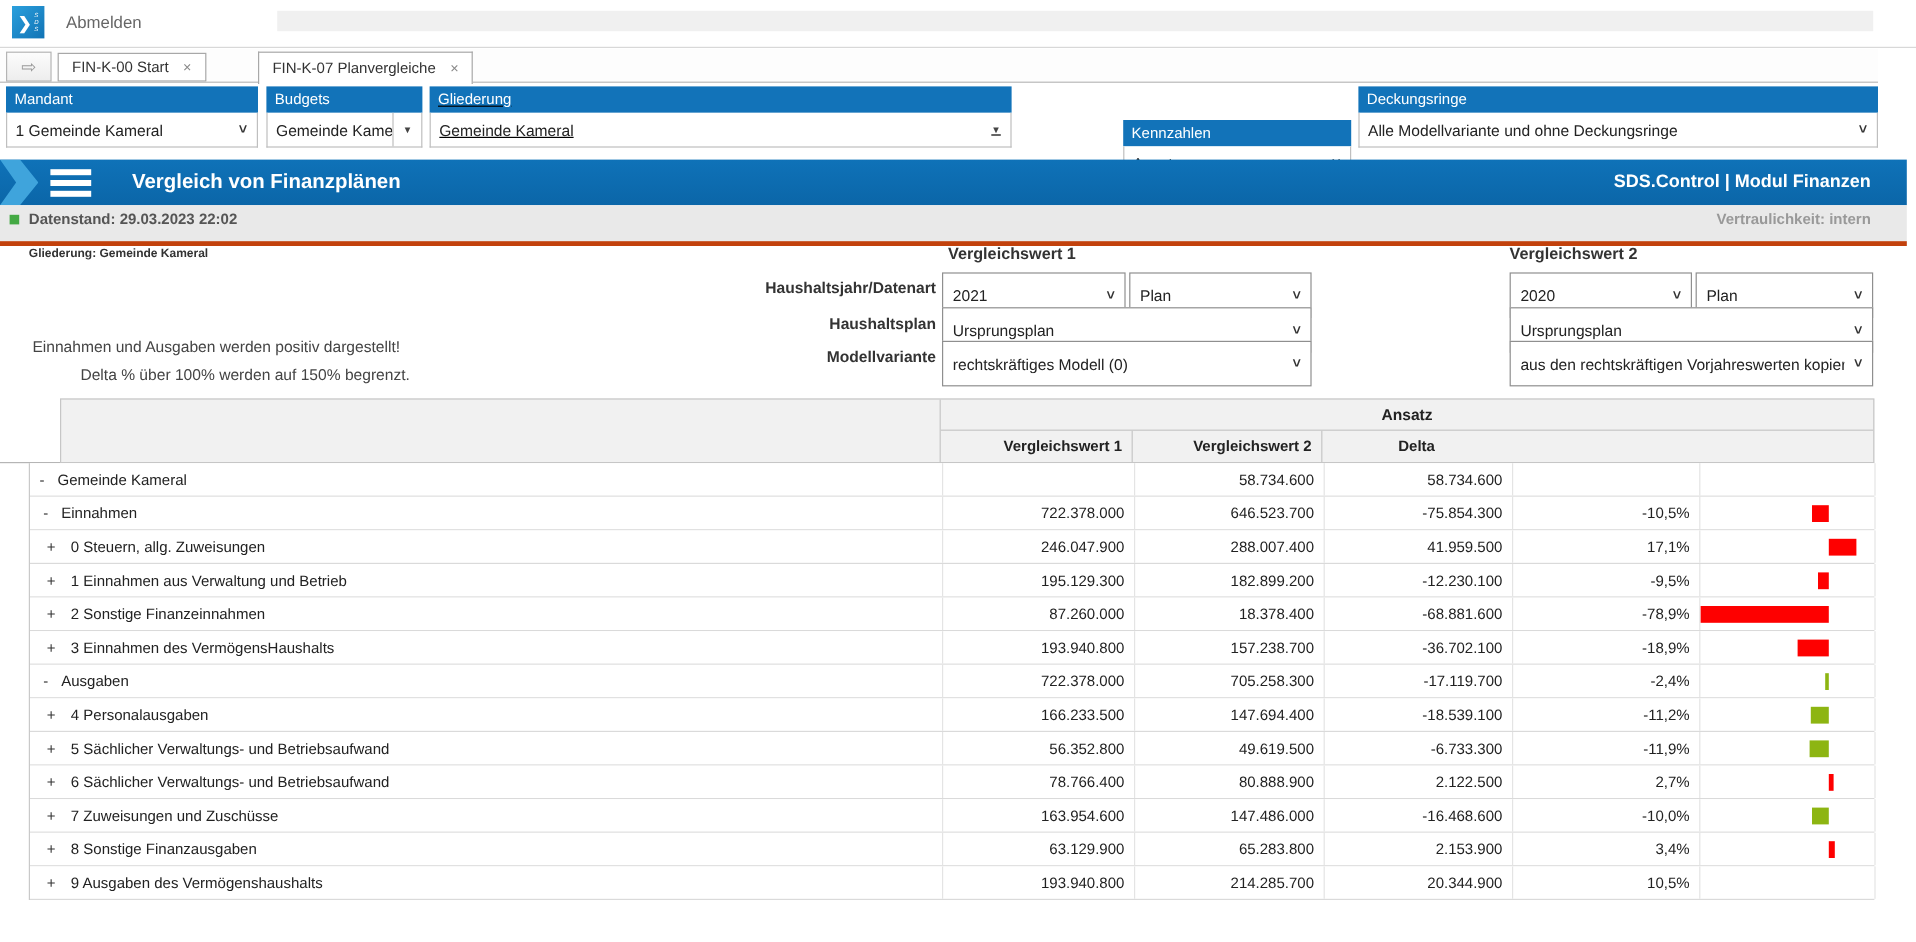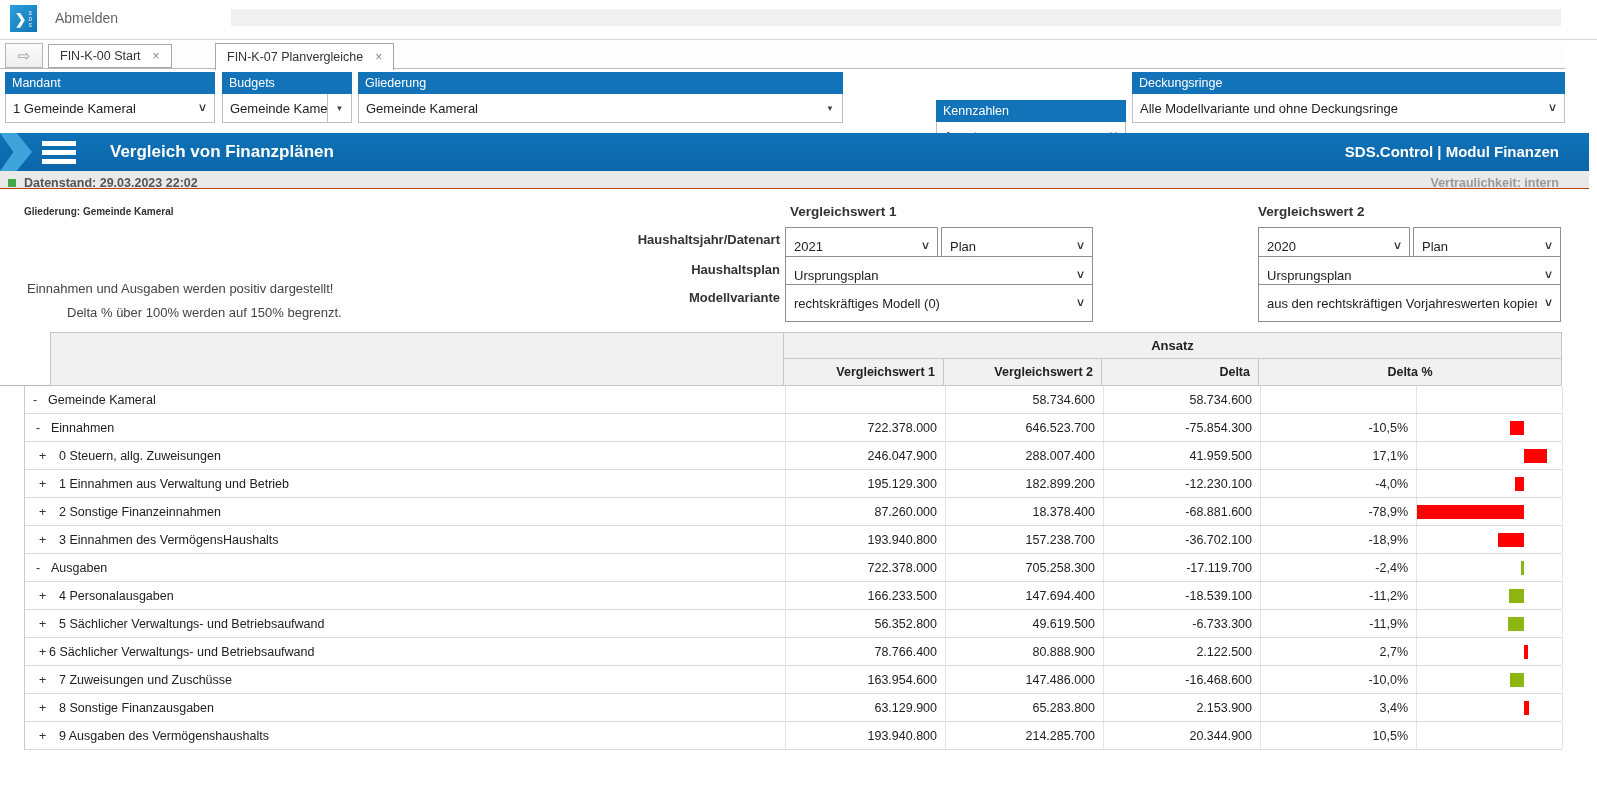--- a/index.html
+++ b/index.html
@@ -32,21 +32,21 @@
 
   
   .appbar { position: absolute; left: 0; top: 133px; width: 1589px; height: 38px; background: linear-gradient(#0f72b8,#0b66a8); }
   .appbar-chev { position: absolute; left: 0; top: 0; width: 32px; height: 38px; background: #3fa4dc; clip-path: polygon(0 0,52% 0,100% 50%,52% 100%,0 100%,42% 50%); }
   .burger { position: absolute; left: 42px; top: 8px; width: 34px; cursor: pointer; }
   .burger div { height: 5px; background: #fff; margin-bottom: 4px; }
   .appbar-title { position: absolute; left: 110px; top: 9px; font-size: 17px; font-weight: bold; color: #fff; }
   .appbar-right { position: absolute; right: 30px; top: 10px; font-size: 15px; font-weight: bold; color: #fff; text-align: center; }
 
   
-  .statusbar { position: absolute; left: 0; top: 171px; width: 1589px; height: 18px; background: #e9e9e9; border-bottom: 1px solid #c2410c; }
+  .statusbar { position: absolute; left: 0; top: 171px; width: 1589px; height: 34px; background: #e9e9e9; border-bottom: 4px solid #c2410c; }
   .status-dot { position: absolute; left: 8px; top: 8px; width: 8px; height: 8px; background: #44a944; }
   .status-left { position: absolute; left: 24px; top: 0; line-height: 25px; font-size: 12.5px; font-weight: bold; color: #555; }
   .status-right { position: absolute; right: 30px; top: 0; line-height: 25px; font-size: 12.5px; font-weight: bold; color: #999; }
 
   
   .section-title { position: absolute; left: 24px; top: 206px; font-size: 10px; font-weight: bold; color: #333; }
   .vw-title { position: absolute; top: 204px; font-size: 13.5px; font-weight: bold; color: #333; }
   .flabel { position: absolute; left: 400px; width: 380px; text-align: right; font-size: 13px; font-weight: bold; color: #333; }
   .sel { position: absolute; height: 38px; border: 1px solid #8f8f8f; background: #fff; display: flex; align-items: center; font-size: 13px; color: #222; padding-left: 8px; cursor: pointer; }
   .sel .val { flex: 1; white-space: nowrap; overflow: hidden; }
@@ -111,21 +111,21 @@
   </div>
   <div class="fgroup" style="left:222px;width:130px;">
     <div class="fhead">Budgets</div>
     <div class="fctrl">
       <span class="val">Gemeinde Kameral</span>
       <span class="split-btn">
           <span>▼</span>
         </span>
     </div>
   </div>
-  <div class="fgroup" style="left:358px;width:485px;">
+  <div class="fgroup" style="left:358px;width:485px;text-decoration:underline;">
     <div class="fhead">Gliederung</div>
     <div class="fctrl">
       <span class="val">Gemeinde Kameral</span>
       <span class="tri">▼</span>
     </div>
   </div>
   <div class="fgroup" style="left:936px;width:190px;margin-top:28px;">
     <div class="fhead">Kennzahlen</div>
     <div class="fctrl">
       <span class="val">Ansatz</span>
@@ -203,21 +203,20 @@
   <div class="note" style="top:305px;margin-left:40px;">Delta % über 100% werden auf 150% begrenzt.</div>
 
   <div class="thead">
     <div class="th-labelcell"></div>
     <div class="th-rightpart">
       <div class="th-group">Ansatz</div>
       <div class="th-cols">
         <div class="th-col">Vergleichswert 1</div>
         <div class="th-col">Vergleichswert 2</div>
         <div class="th-col">Delta</div>
-        <div class="th-col">Delta %</div>
       </div>
     </div>
   </div>
   <div class="stray-line"></div>
 
   <div class="tbody">
       <div class="trow">
         <div class="td" style="padding-left: 8px;">
           <span class="expander">-</span>
           <span style="margin-left: 5px;">Gemeinde Kameral</span>
@@ -255,21 +254,21 @@
         </div>
       </div>
       <div class="trow">
         <div class="td" style="padding-left: 14px;">
           <span class="expander">+</span>
           <span style="margin-left: 10px;">1 Einnahmen aus Verwaltung und Betrieb</span>
         </div>
         <div class="td num">195.129.300</div>
         <div class="td num">182.899.200</div>
         <div class="td num">-12.230.100</div>
-        <div class="td num">-4,0%</div>
+        <div class="td num">-9,5%</div>
         <div class="td barcell">
           <div class="bar" style="width: 8.568px; left: 98.432px; background: rgb(254, 0, 0);"></div>
         </div>
       </div>
       <div class="trow">
         <div class="td" style="padding-left: 14px;">
           <span class="expander">+</span>
           <span style="margin-left: 10px;">2 Sonstige Finanzeinnahmen</span>
         </div>
         <div class="td num">87.260.000</div>
@@ -328,21 +327,21 @@
         <div class="td num">49.619.500</div>
         <div class="td num">-6.733.300</div>
         <div class="td num">-11,9%</div>
         <div class="td barcell">
           <div class="bar" style="width: 16.184px; left: 90.816px; background: rgb(141, 181, 18);"></div>
         </div>
       </div>
       <div class="trow">
         <div class="td" style="padding-left: 14px;">
           <span class="expander">+</span>
-          <span style="">6 Sächlicher Verwaltungs- und Betriebsaufwand</span>
+          <span style="margin-left: 10px;">6 Sächlicher Verwaltungs- und Betriebsaufwand</span>
         </div>
         <div class="td num">78.766.400</div>
         <div class="td num">80.888.900</div>
         <div class="td num">2.122.500</div>
         <div class="td num">2,7%</div>
         <div class="td barcell">
           <div class="bar" style="width: 3.672px; left: 107px; background: rgb(254, 0, 0);"></div>
         </div>
       </div>
       <div class="trow">

